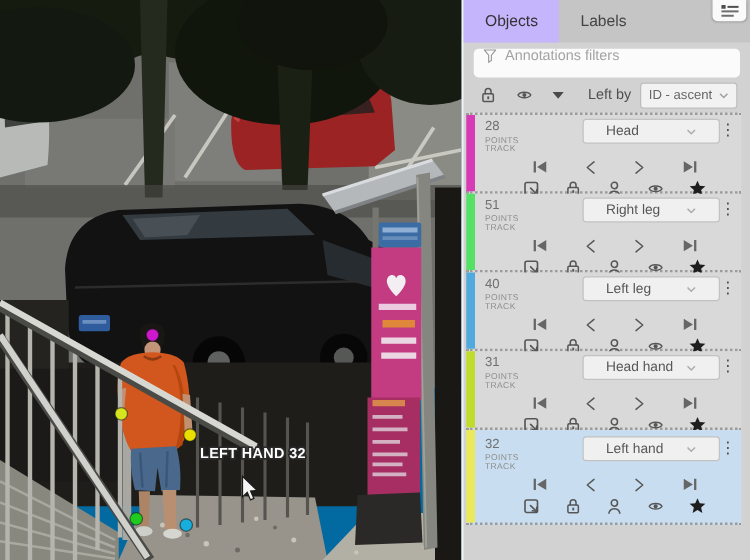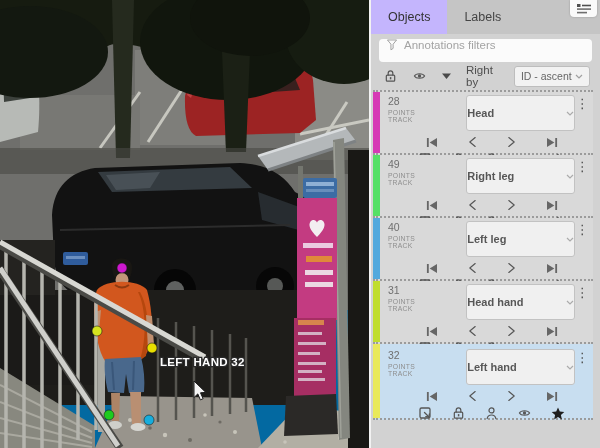--- a/index.html
+++ b/index.html
@@ -39,23 +39,23 @@
   .cards {}
   .card { position:relative; margin:0 7px 0 2px; height:63px; background:#d9d9d9;
           border-bottom:2px dotted #9b9b9b; padding:3px 4px 0 15px; }
   .card:first-child { border-top:2px dotted #9b9b9b; height:65px; }
   .card.selected { height:76px; padding-top:5px; }
   .stripe { position:absolute; left:0; top:0; bottom:0; width:7px; }
   .card-head { display:flex; align-items:flex-start; }
   .id-block { width:52px; padding-top:1px; }
   .obj-id { font-size:10.5px; color:#6f6f6f; line-height:1.1; }
   .track-type { font-size:6.8px; color:#8e8e8e; letter-spacing:.3px; margin-top:1px; }
-  .label-select { width:113px; height:36px; background:#f0f0f0; border:1px solid #c2c2c2; border-radius:3px;
-                  display:flex; align-items:center; justify-content:space-between; padding:0 0;
-                  font-size:11px; color:#575757; margin-left:28px;font-weight:bold; }
+  .label-select { width:113px; height:20px; background:#f0f0f0; border:1px solid #c2c2c2; border-radius:3px;
+                  display:flex; align-items:center; justify-content:space-between; padding:0 18px;
+                  font-size:11px; color:#575757; margin-left:28px; }
   .menu-dots { margin-left:auto; width:14px; text-align:center; font-size:13px; color:#4d4d4d; line-height:1; padding-top:2px; }
   .nav-row { display:flex; justify-content:space-between; margin:5px 30px 0 37px; align-items:center; }
   .act-row { display:flex; justify-content:space-between; margin:4px 24px 0 30px; align-items:center; }
   .ibtn { display:flex; align-items:center; justify-content:center; }
 
   .icon-stroke { stroke:#565656; fill:none; stroke-width:1.3; stroke-linecap:round; stroke-linejoin:round; }
   .icon-fill { fill:#666; }
 </style>
 </head>
 <body>
@@ -275,21 +275,21 @@
           <path d="M1,7 C3,3.5 11,3.5 13,7 C11,10.5 3,10.5 1,7 Z"></path>
             </g>
           <circle cx="7" cy="7" r="1.9" fill="#565656"></circle>
         </svg>
       </span>
       <span class="ctl-icon">
         <svg width="9" height="6" viewBox="0 0 9 6">
           <path d="M0,0.5 L9,0.5 L4.5,6 Z" fill="#4a4a4a"></path>
         </svg>
       </span>
-      <span class="sort-label">Right by</span>
+      <span class="sort-label">Left by</span>
       <div class="sort-select">
         <span>ID - ascent</span>
         <svg width="8" height="5" viewBox="0 0 8 5">
           <polyline points="1,1 4,4 7,1" fill="none" stroke="#a0a0a0" stroke-width="1.2"></polyline>
         </svg>
       </div>
     </div>
 
     <div class="cards" id="cards">
   <div class="card">
@@ -369,21 +369,21 @@
           <path d="M7,0.5 L8.8,4.6 L13.3,5 L9.9,8 L10.9,12.4 L7,10 L3.1,12.4 L4.1,8 L0.7,5 L5.2,4.6 Z" fill="#1e1e1e"></path>
         </svg>
       </span>
     </div>
   </div>
 
   <div class="card">
     <div class="stripe" style="background: rgb(85, 224, 102);"></div>
     <div class="card-head">
       <div class="id-block">
-        <div class="obj-id">49</div>
+        <div class="obj-id">51</div>
         <div class="track-type">POINTS TRACK</div>
       </div>
       <div class="label-select">
         <span class="label-value">Right leg</span>
         <svg width="8" height="5" viewBox="0 0 8 5">
           <polyline points="1,1 4,4 7,1" fill="none" stroke="#ababab" stroke-width="1.2"></polyline>
         </svg>
       </div>
       <div class="menu-dots">⋮</div>
     </div>

